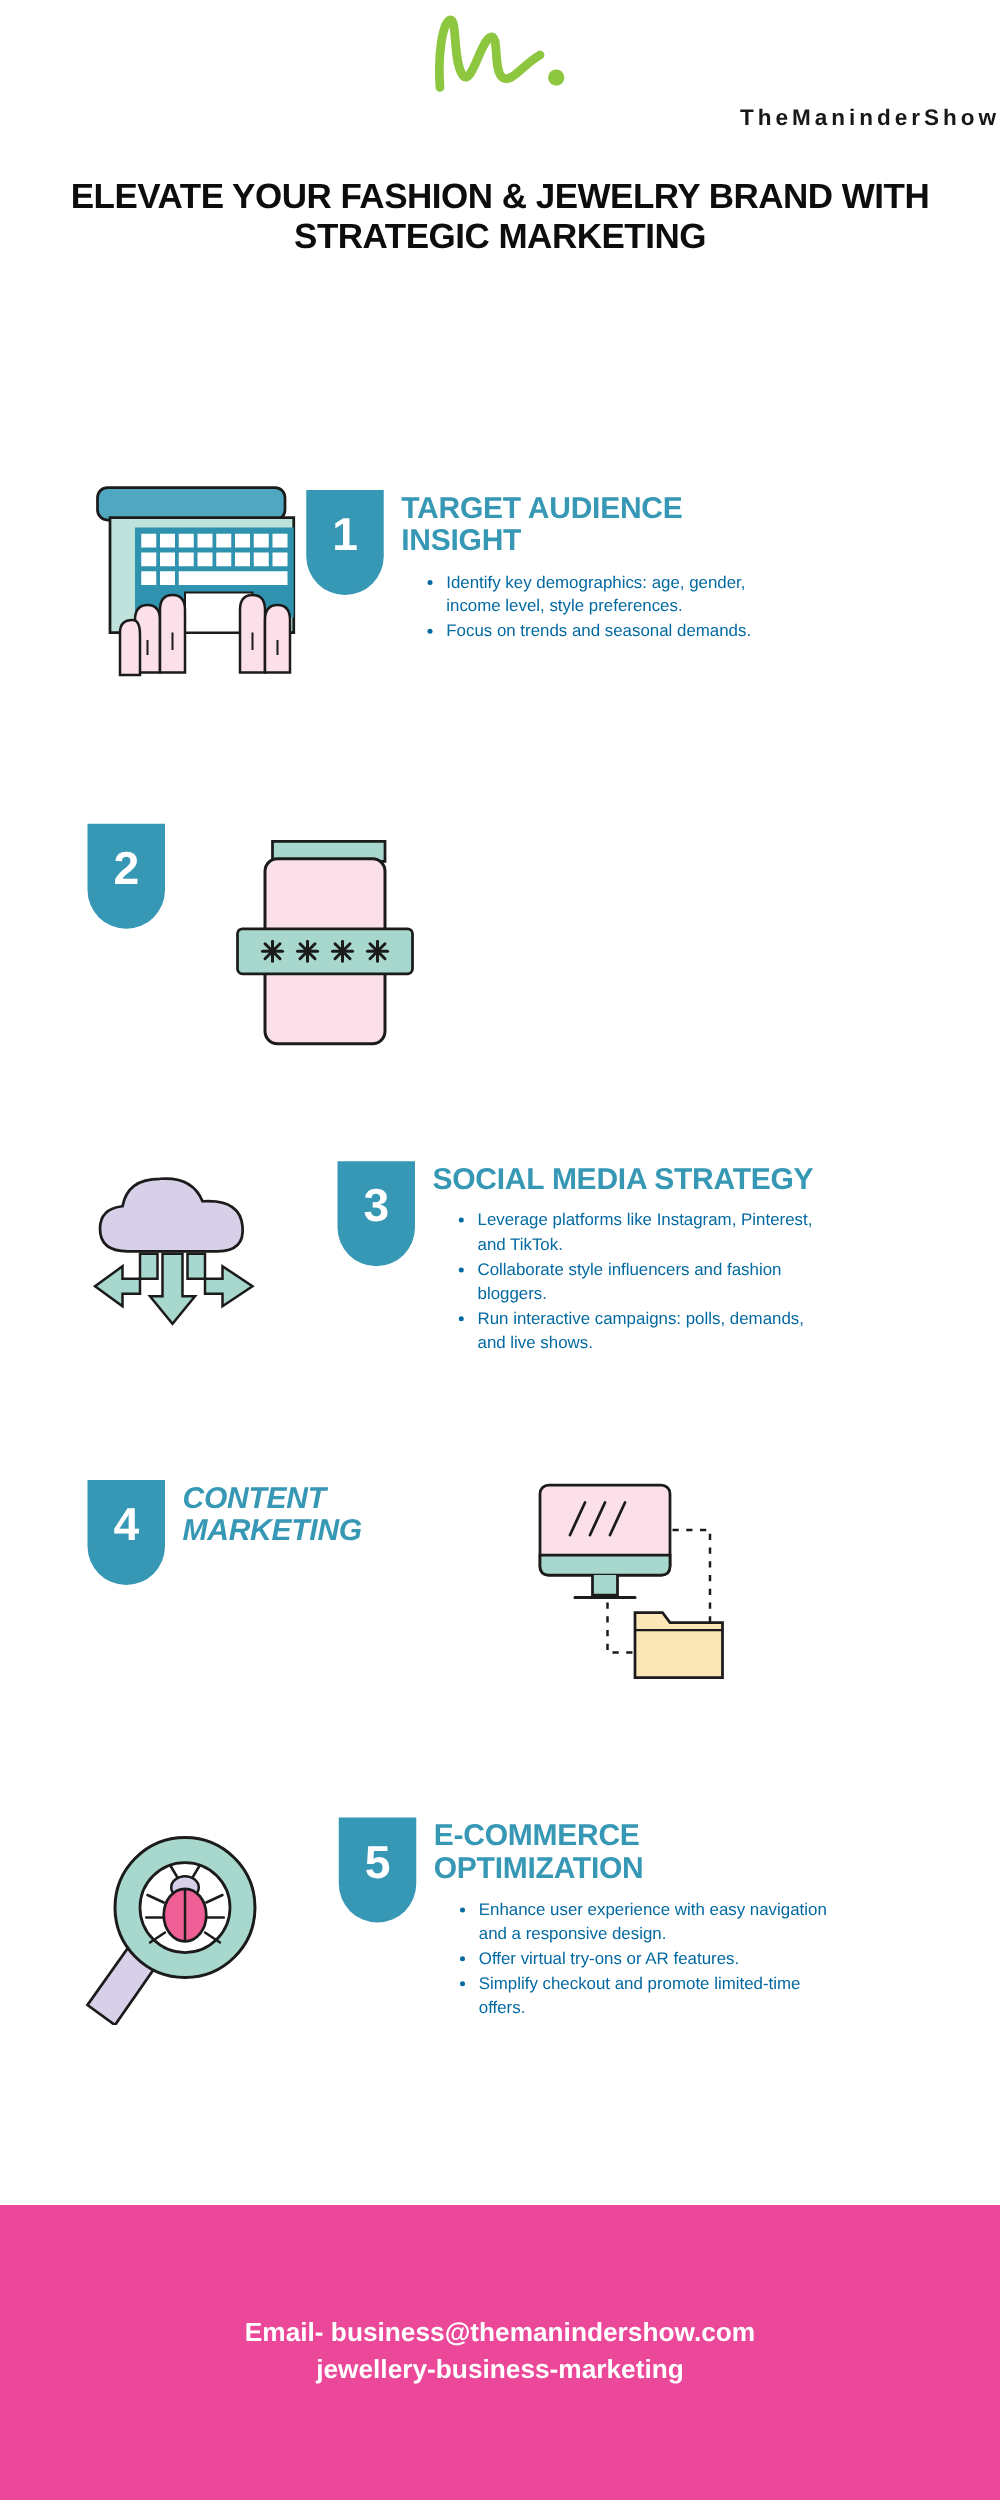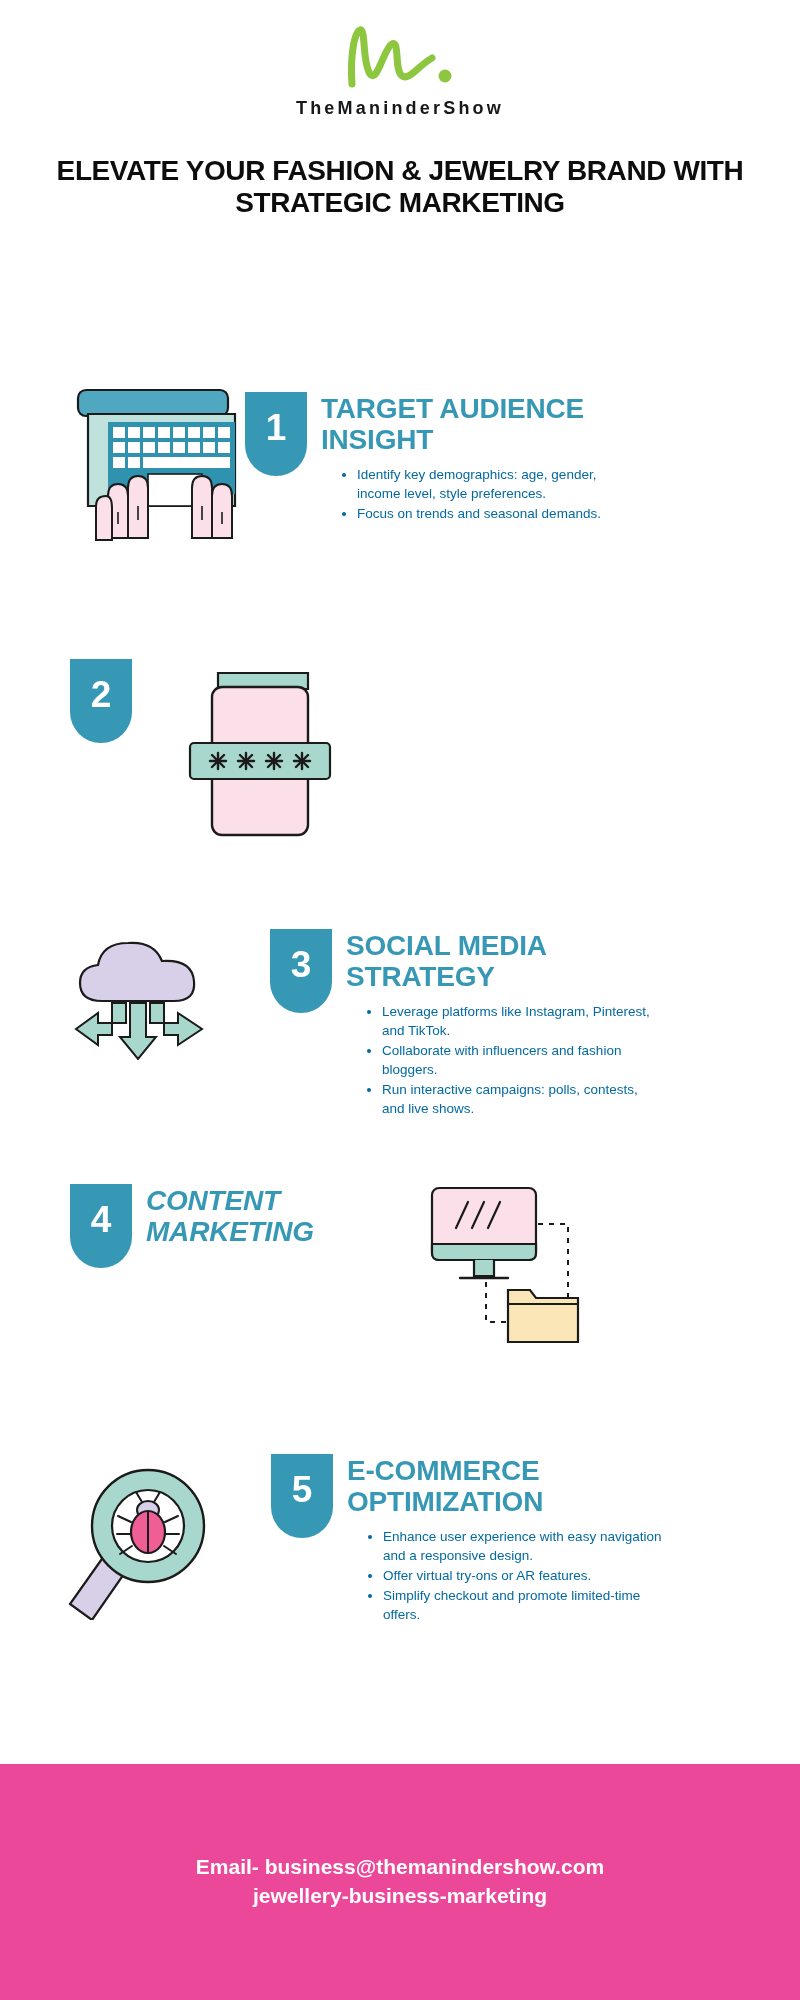--- a/index.html
+++ b/index.html
@@ -6,21 +6,21 @@
   html, body { width:800px; height:2000px; }
   body {
     background:#ffffff;
     font-family:"Liberation Sans", sans-serif;
     position:relative;
     overflow:hidden;
   }
   .page { width:800px; height:2000px; position:relative; background:#fff; }
 
   
-  .brand { width:100%; padding-top:14px; text-align:center; }
+  .brand { width:100%; text-align:right; }
   .brand-mark { display:block; margin:0 auto; }
   .brand-name {
     margin-top:6px;
     font-size:18px;
     font-weight:bold;
     letter-spacing:3.2px;
     color:#16181a;
     font-family:"Liberation Sans", sans-serif;
   }
 
@@ -59,21 +59,21 @@
     font-size:37px;
     font-weight:bold;
     line-height:1;
     position:relative;
     top:-7px;
     font-family:"Liberation Sans", sans-serif;
   }
 
   .textcol { padding-left:14px; }
   .head {
-    font-size:28px;
+    font-size:24px;
     font-weight:bold;
     color:#3798b5;
     letter-spacing:-0.2px;
     line-height:1.1;
     margin-top:6px;
     font-family:"Liberation Sans", sans-serif;
   }
   .bullets {
     margin-top:9px;
     padding-left:36px;
@@ -246,22 +246,22 @@
           <path d="M88 72 L102 72 L102 104 L116 104 L116 114 L140 98 L116 82 L116 92 L88 92 Z" fill="#a8d8cd" stroke="#1b1b1b" stroke-width="2"></path>
         </svg>
       </div>
       <div class="badge" style="margin-left:48px;">
         <span>3</span>
       </div>
       <div class="textcol" style="width:330px;">
         <div class="head">SOCIAL MEDIA STRATEGY</div>
         <ul class="bullets">
           <li>Leverage platforms like Instagram, Pinterest, and TikTok.</li>
-          <li>Collaborate with influencers and fashion bloggers.</li>
-          <li>Run interactive campaigns: polls, contests, and live shows.</li>
+          <li>Collaborate style influencers and fashion bloggers.</li>
+          <li>Run interactive campaigns: polls, demands, and live shows.</li>
         </ul>
       </div>
     </div>
   </div>
 
   <div class="section" style="top:1180px;">
     <div class="row" style="padding-left:70px;">
       <div class="badge">
         <span>4</span>
       </div>

